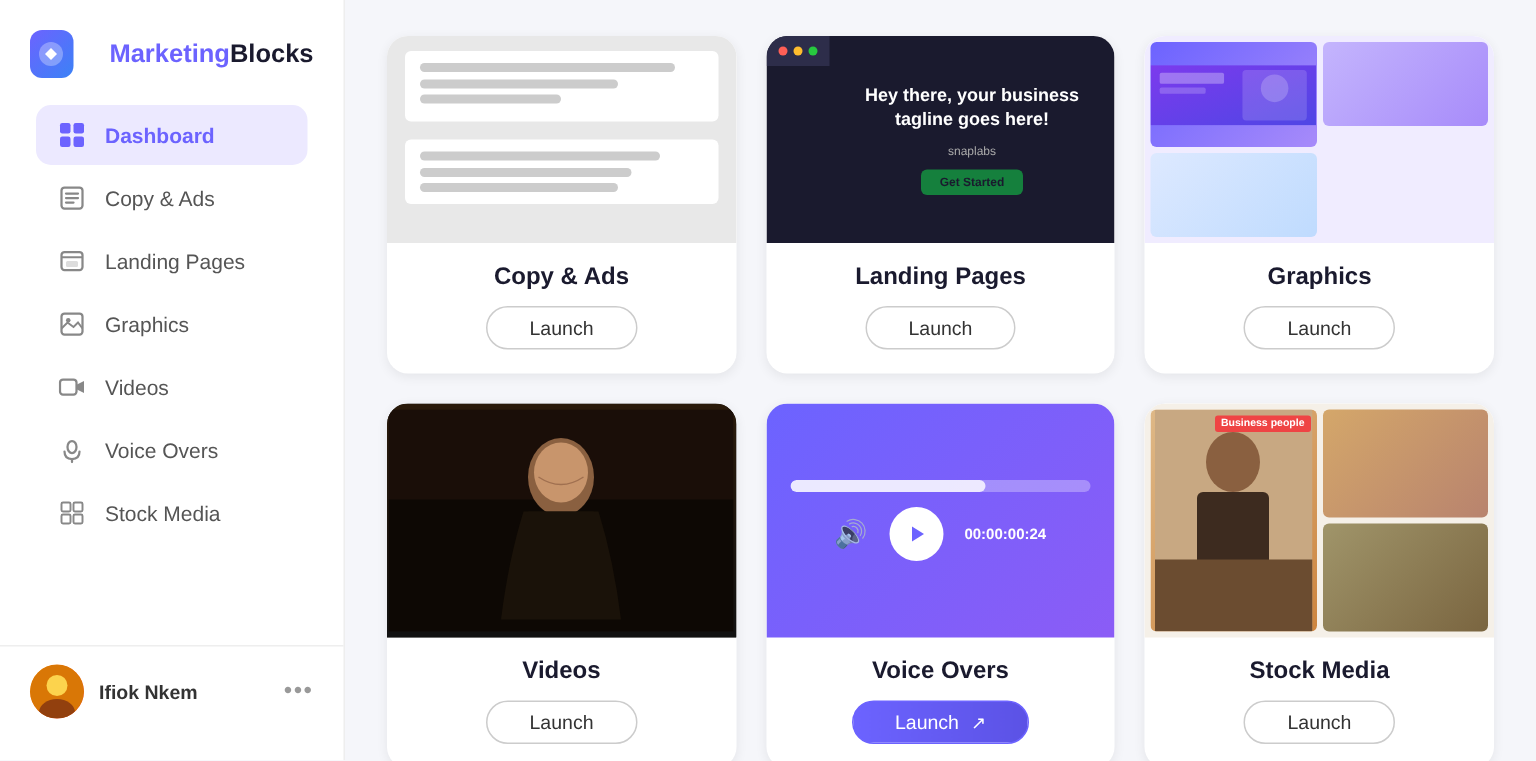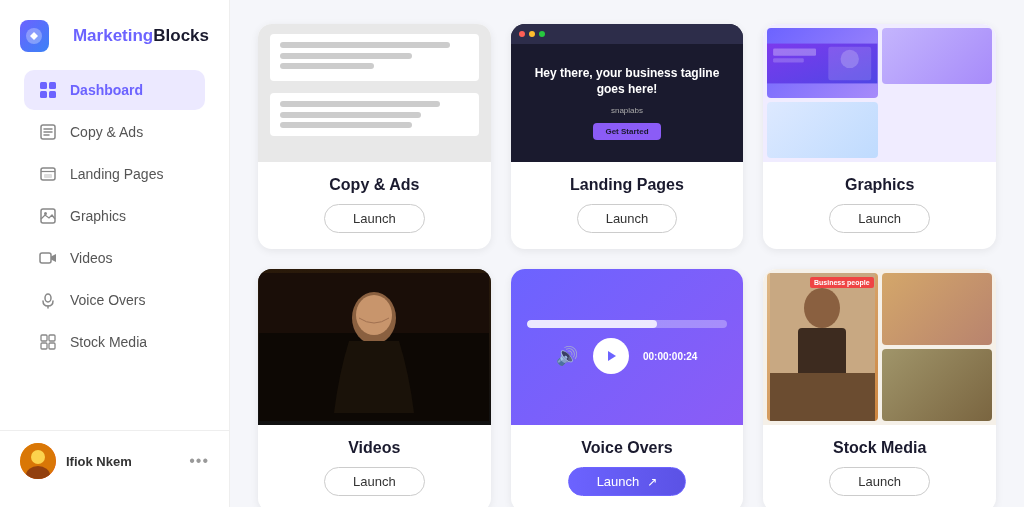--- a/index.html
+++ b/index.html
@@ -193,21 +193,21 @@
       border-radius: 3px;
       margin-bottom: 4px;
     }
     .preview-copy-line.short { width: 70%; }
     .preview-copy-line.shorter { width: 50%; }
 
     
     .preview-landing {
       background: #1a1a2e;
       display: flex;
-      flex-direction: column;
+      flex-direction: row;
       height: 100%;
       overflow: hidden;
     }
     .preview-landing-bar {
       background: #2d2d4a;
       height: 20px;
       display: flex;
       align-items: center;
       padding: 0 8px;
       gap: 4px;
@@ -228,21 +228,21 @@
       font-weight: 700;
       text-align: center;
       line-height: 1.3;
     }
     .preview-landing-sub {
       color: #aaa;
       font-size: 8px;
       text-align: center;
     }
     .preview-landing-btn {
-      background: #8b5cf6;
+      background: #15803d;
       color: #1a1a2e;
       border-radius: 4px;
       padding: 4px 12px;
       font-size: 8px;
       font-weight: 700;
     }
 
     
     .preview-graphics {
       background: #f0ecff;

